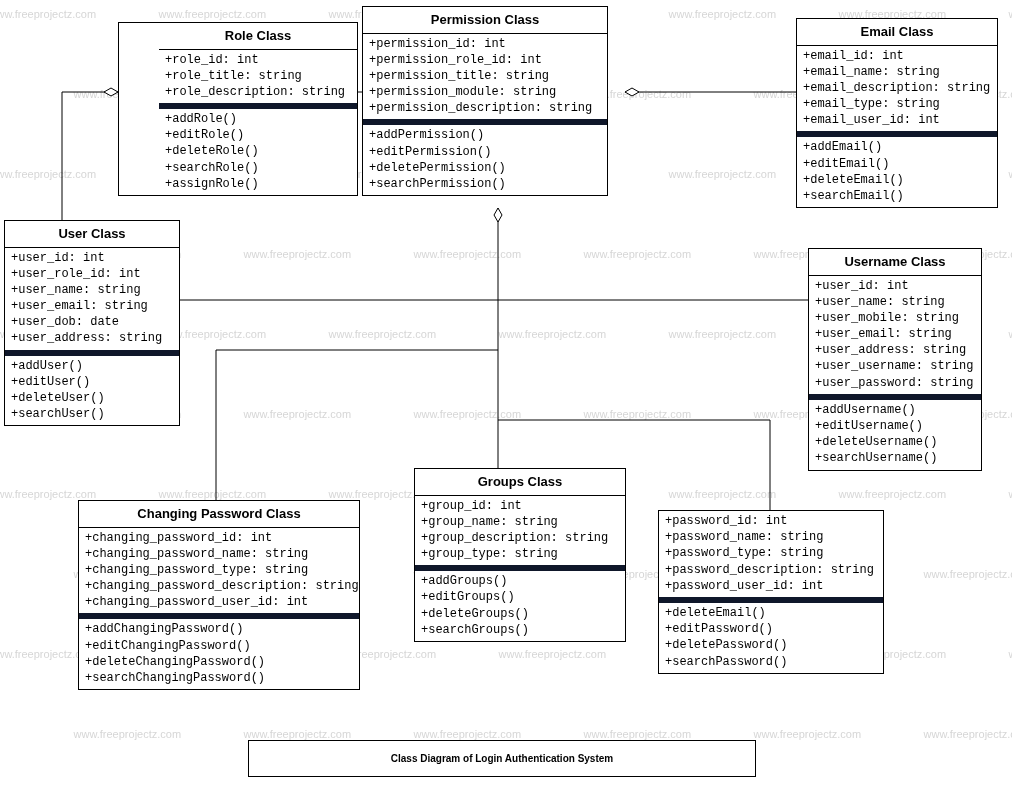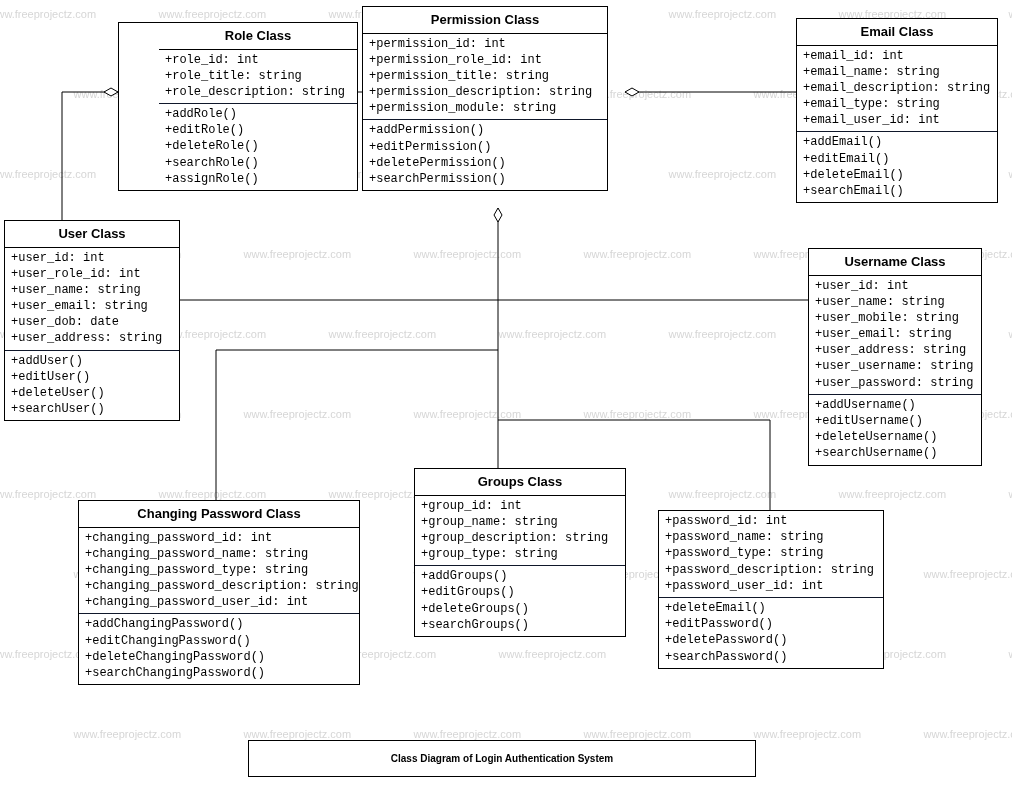--- a/index.html
+++ b/index.html
@@ -38,21 +38,21 @@
     line-height: 1.35;
   }
   .uml-title {
     font-weight: bold;
     text-align: center;
     padding: 4px 6px;
     border-bottom: 1px solid #000;
     font-size: 13px;
   }
   .uml-section {
-    border-bottom: 1px solid #0f172a;
+    border-bottom: 6px solid #0f172a;
     padding: 2px 6px 3px 6px;
     font-family: "Courier New", monospace;
     font-size: 12px;
     white-space: nowrap;
   }
   .uml-section:last-child { border-bottom: none; }
   .uml-section div { padding: 0; }
   .caption-box {
     position: absolute;
     border: 1px solid #000;
@@ -186,22 +186,22 @@
         <div>+assignRole()</div>
       </div>
   </div>
 
   <div class="uml-class" style="left:362px; top:6px; width:244px;">
     <div class="uml-title">Permission Class</div>
     <div class="uml-section">
         <div>+permission_id: int</div>
         <div>+permission_role_id: int</div>
         <div>+permission_title: string</div>
+        <div>+permission_module: string</div>
         <div>+permission_description: string</div>
-        <div>+permission_module: string</div>
       </div>
     <div class="uml-section">
         <div>+addPermission()</div>
         <div>+editPermission()</div>
         <div>+deletePermission()</div>
         <div>+searchPermission()</div>
       </div>
   </div>
 
   <div class="uml-class" style="left:796px; top:18px; width:200px;">

